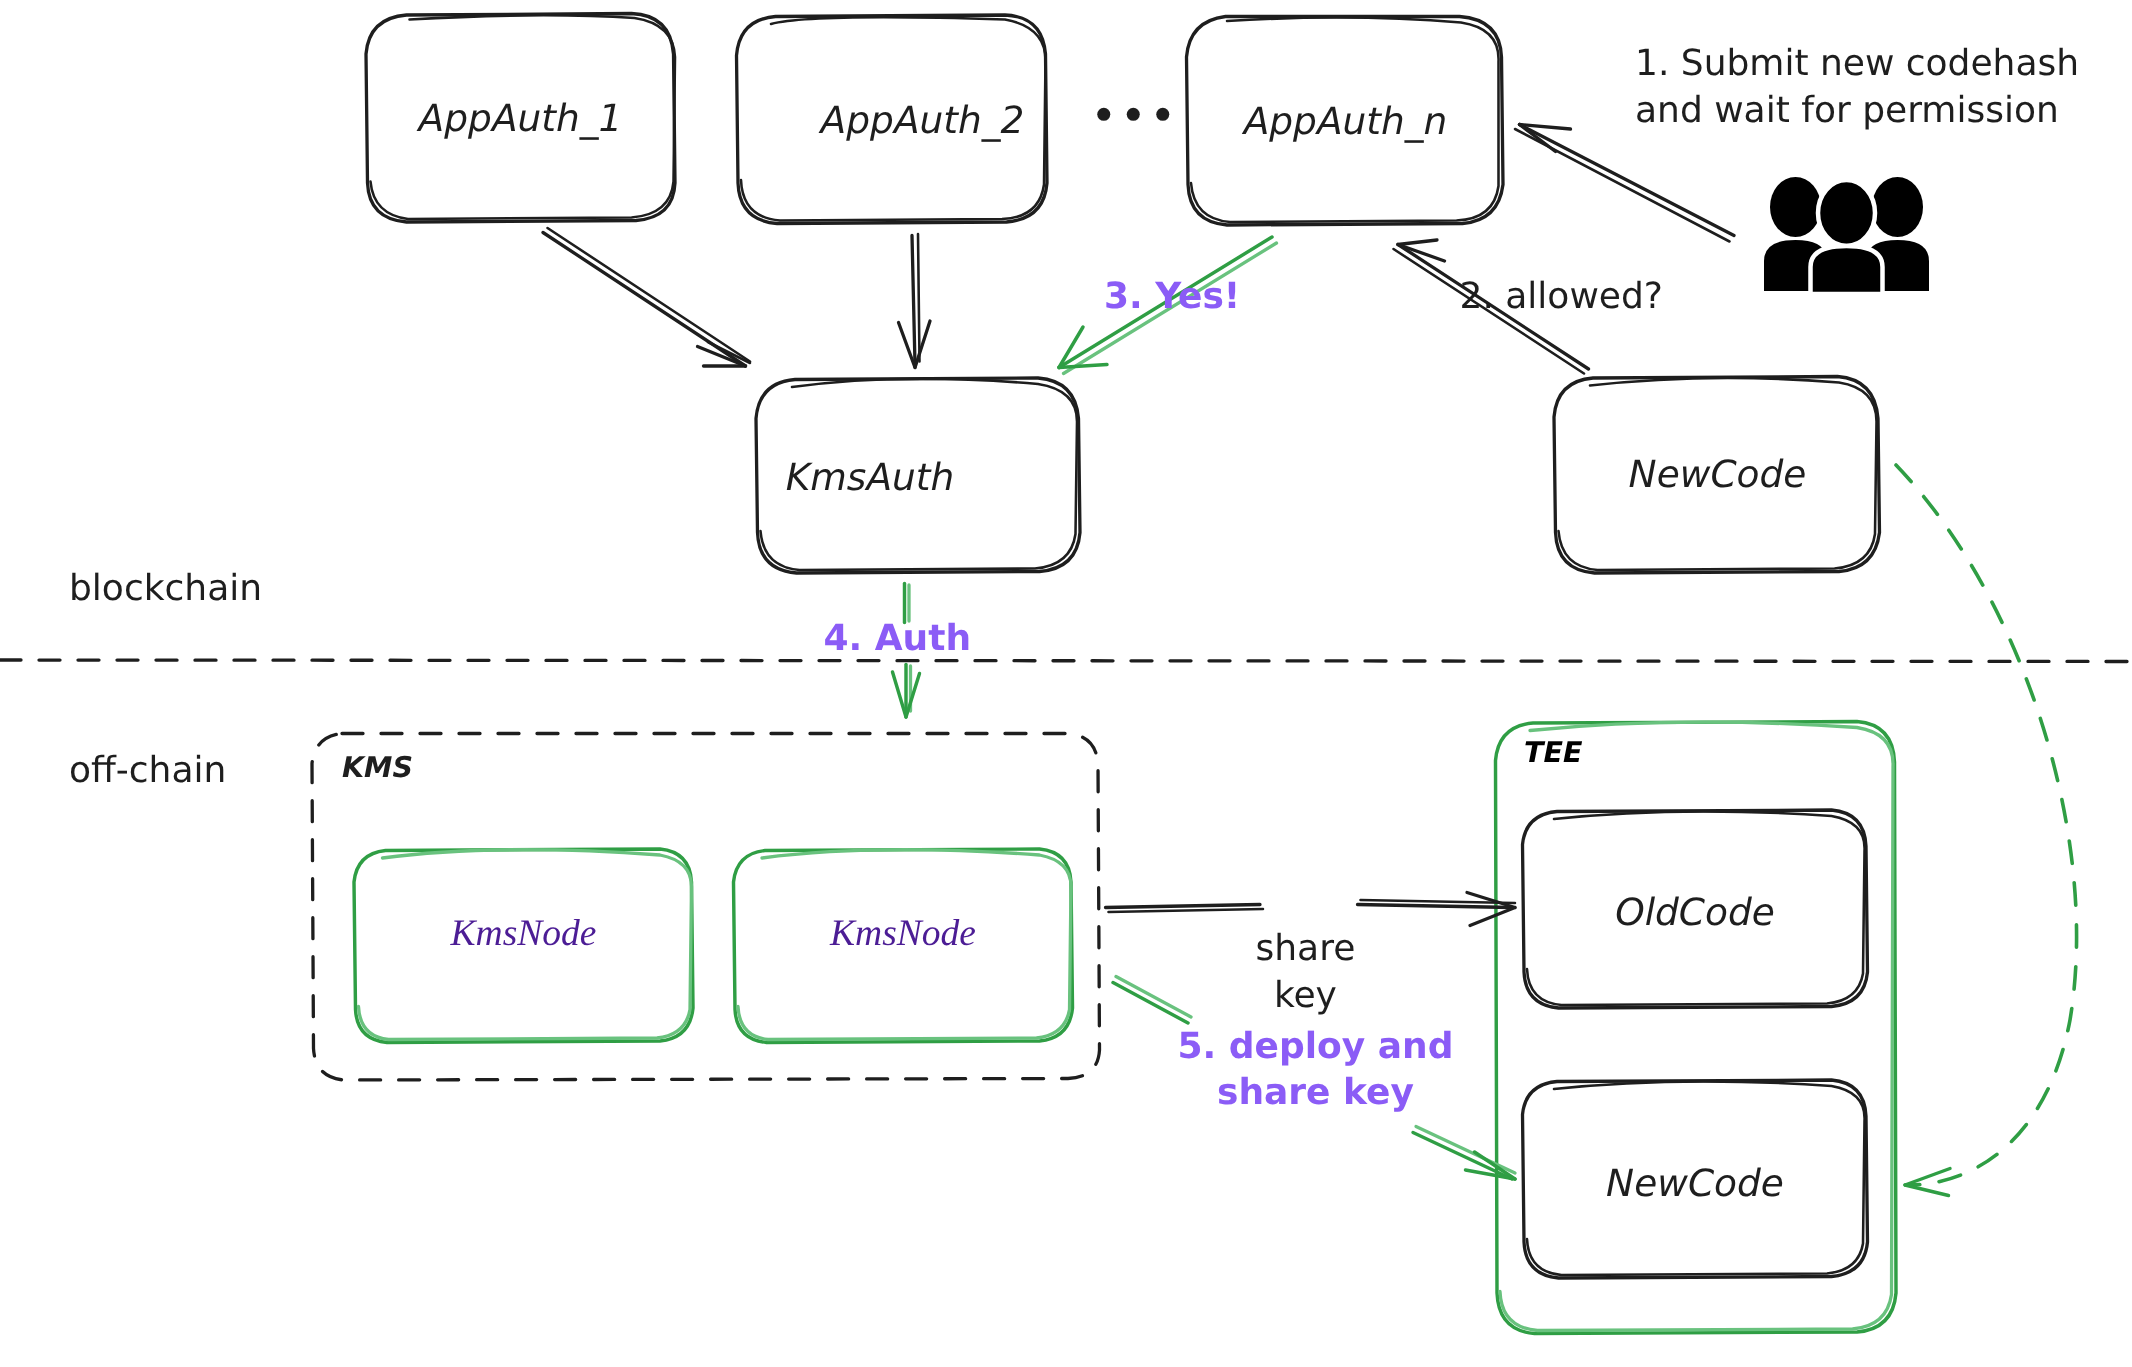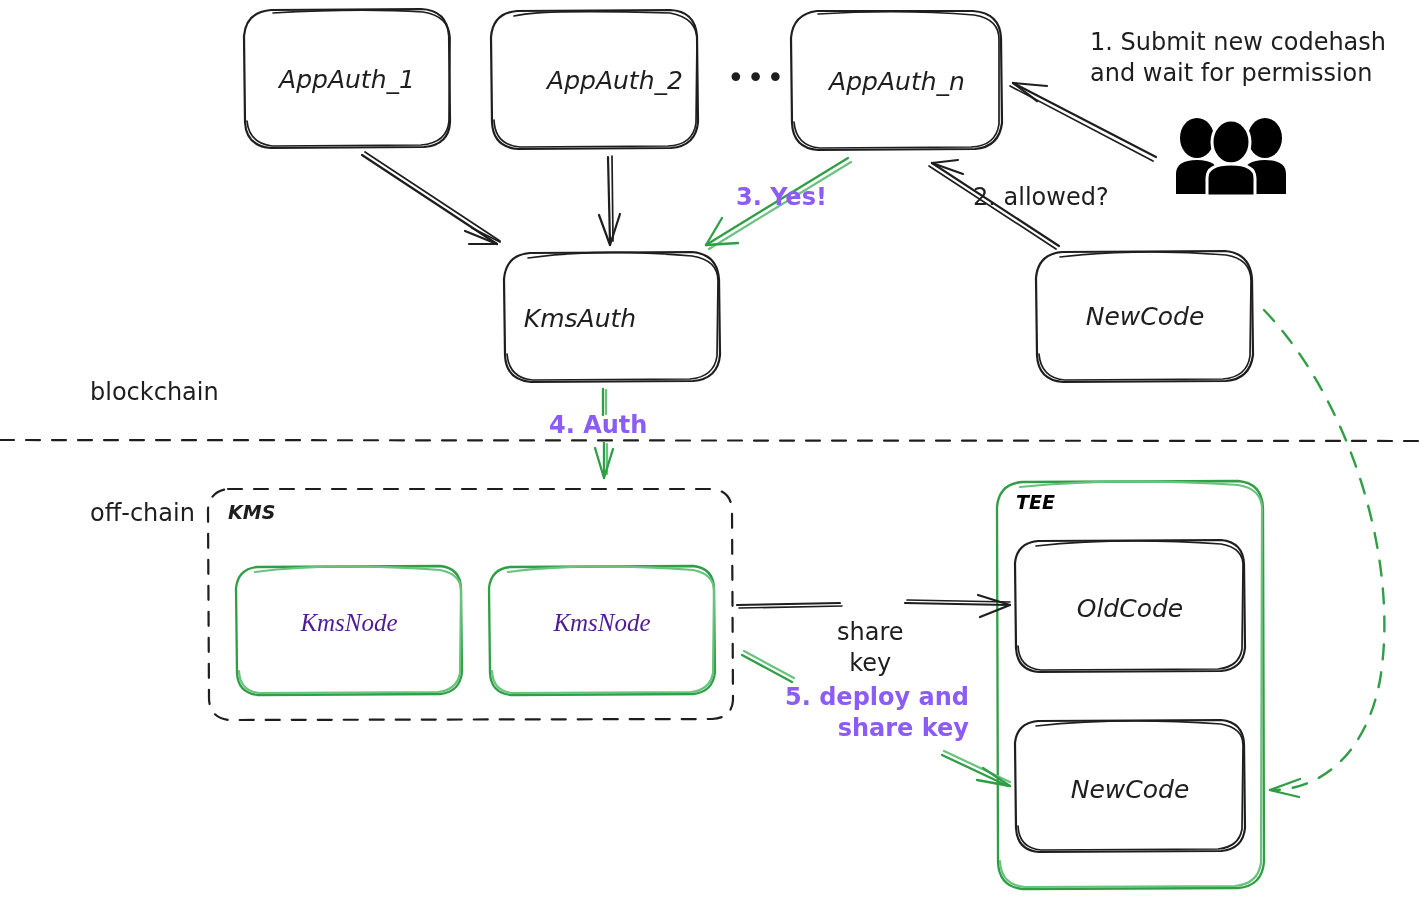--- a/index.html
+++ b/index.html
@@ -14,21 +14,21 @@
     transform:translate(-50%,-50%);
     font-size:25px;
     font-style:italic;
     color:#1e1e1e;
     white-space:nowrap;
     font-family:"DejaVu Sans", sans-serif;
   }
   .node-label.green{color:#4c1d95;font-family:Liberation Serif, serif;}
   .group-title{position:absolute;font-size:19px;font-weight:700;font-style:italic;color:#1e1e1e;white-space:nowrap;}
   .group-title.green{color:#000000;}
-  .side-label{position:absolute;font-size:24px;color:#1e1e1e;white-space:nowrap;margin-left:44px;}
+  .side-label{position:absolute;font-size:24px;color:#1e1e1e;white-space:nowrap;}
   .step{position:absolute;font-size:24px;color:#1e1e1e;white-space:pre;line-height:1.3;}
   .step.green{color:#8b5cf6;font-weight:700;}
   .ellipsis{position:absolute;font-size:30px;color:#1e1e1e;letter-spacing:2px;}
 </style>
 </head>
 <body>
 
 <div id="stage">
 
   <svg id="canvas" viewBox="0 0 1421 911">
@@ -188,21 +188,21 @@
   <div class="side-label" style="left:46px;top:378px;">blockchain</div>
   <div class="side-label" style="left:46px;top:499px;">off-chain</div>
 
   <div class="ellipsis" style="left:727px;top:60px;">•••</div>
 
   <div class="step" style="left:1090px;top:27px;">1. Submit new codehash
 and wait for permission</div>
   <div class="step" style="left:945px;top:182px;margin-left:28px;">2. allowed?</div>
   <div class="step green" style="left:736px;top:182px;">3. Yes!</div>
   <div class="step green" style="left:549px;top:410px;">4. Auth</div>
-  <div class="step green" style="left:785px;top:682px;text-align:right;">5. deploy and
+  <div class="step green" style="left:785px;top:682px;text-align:center;">5. deploy and
 share key</div>
   <div class="step" style="left:837px;top:570px;text-align:center;margin-top:47px;">share
 key</div>
 
   <div style="position:absolute;left:1172px;top:116px;width:118px;height:80px;">
     <svg viewBox="0 0 118 80" width="118" height="80">
 
       <ellipse cx="25" cy="22" rx="17" ry="20" fill="#000"></ellipse>
       <path d="M4,78 L4,58 Q4,44 25,44 Q46,44 46,58 L46,78 Z" fill="#000"></path>
 

